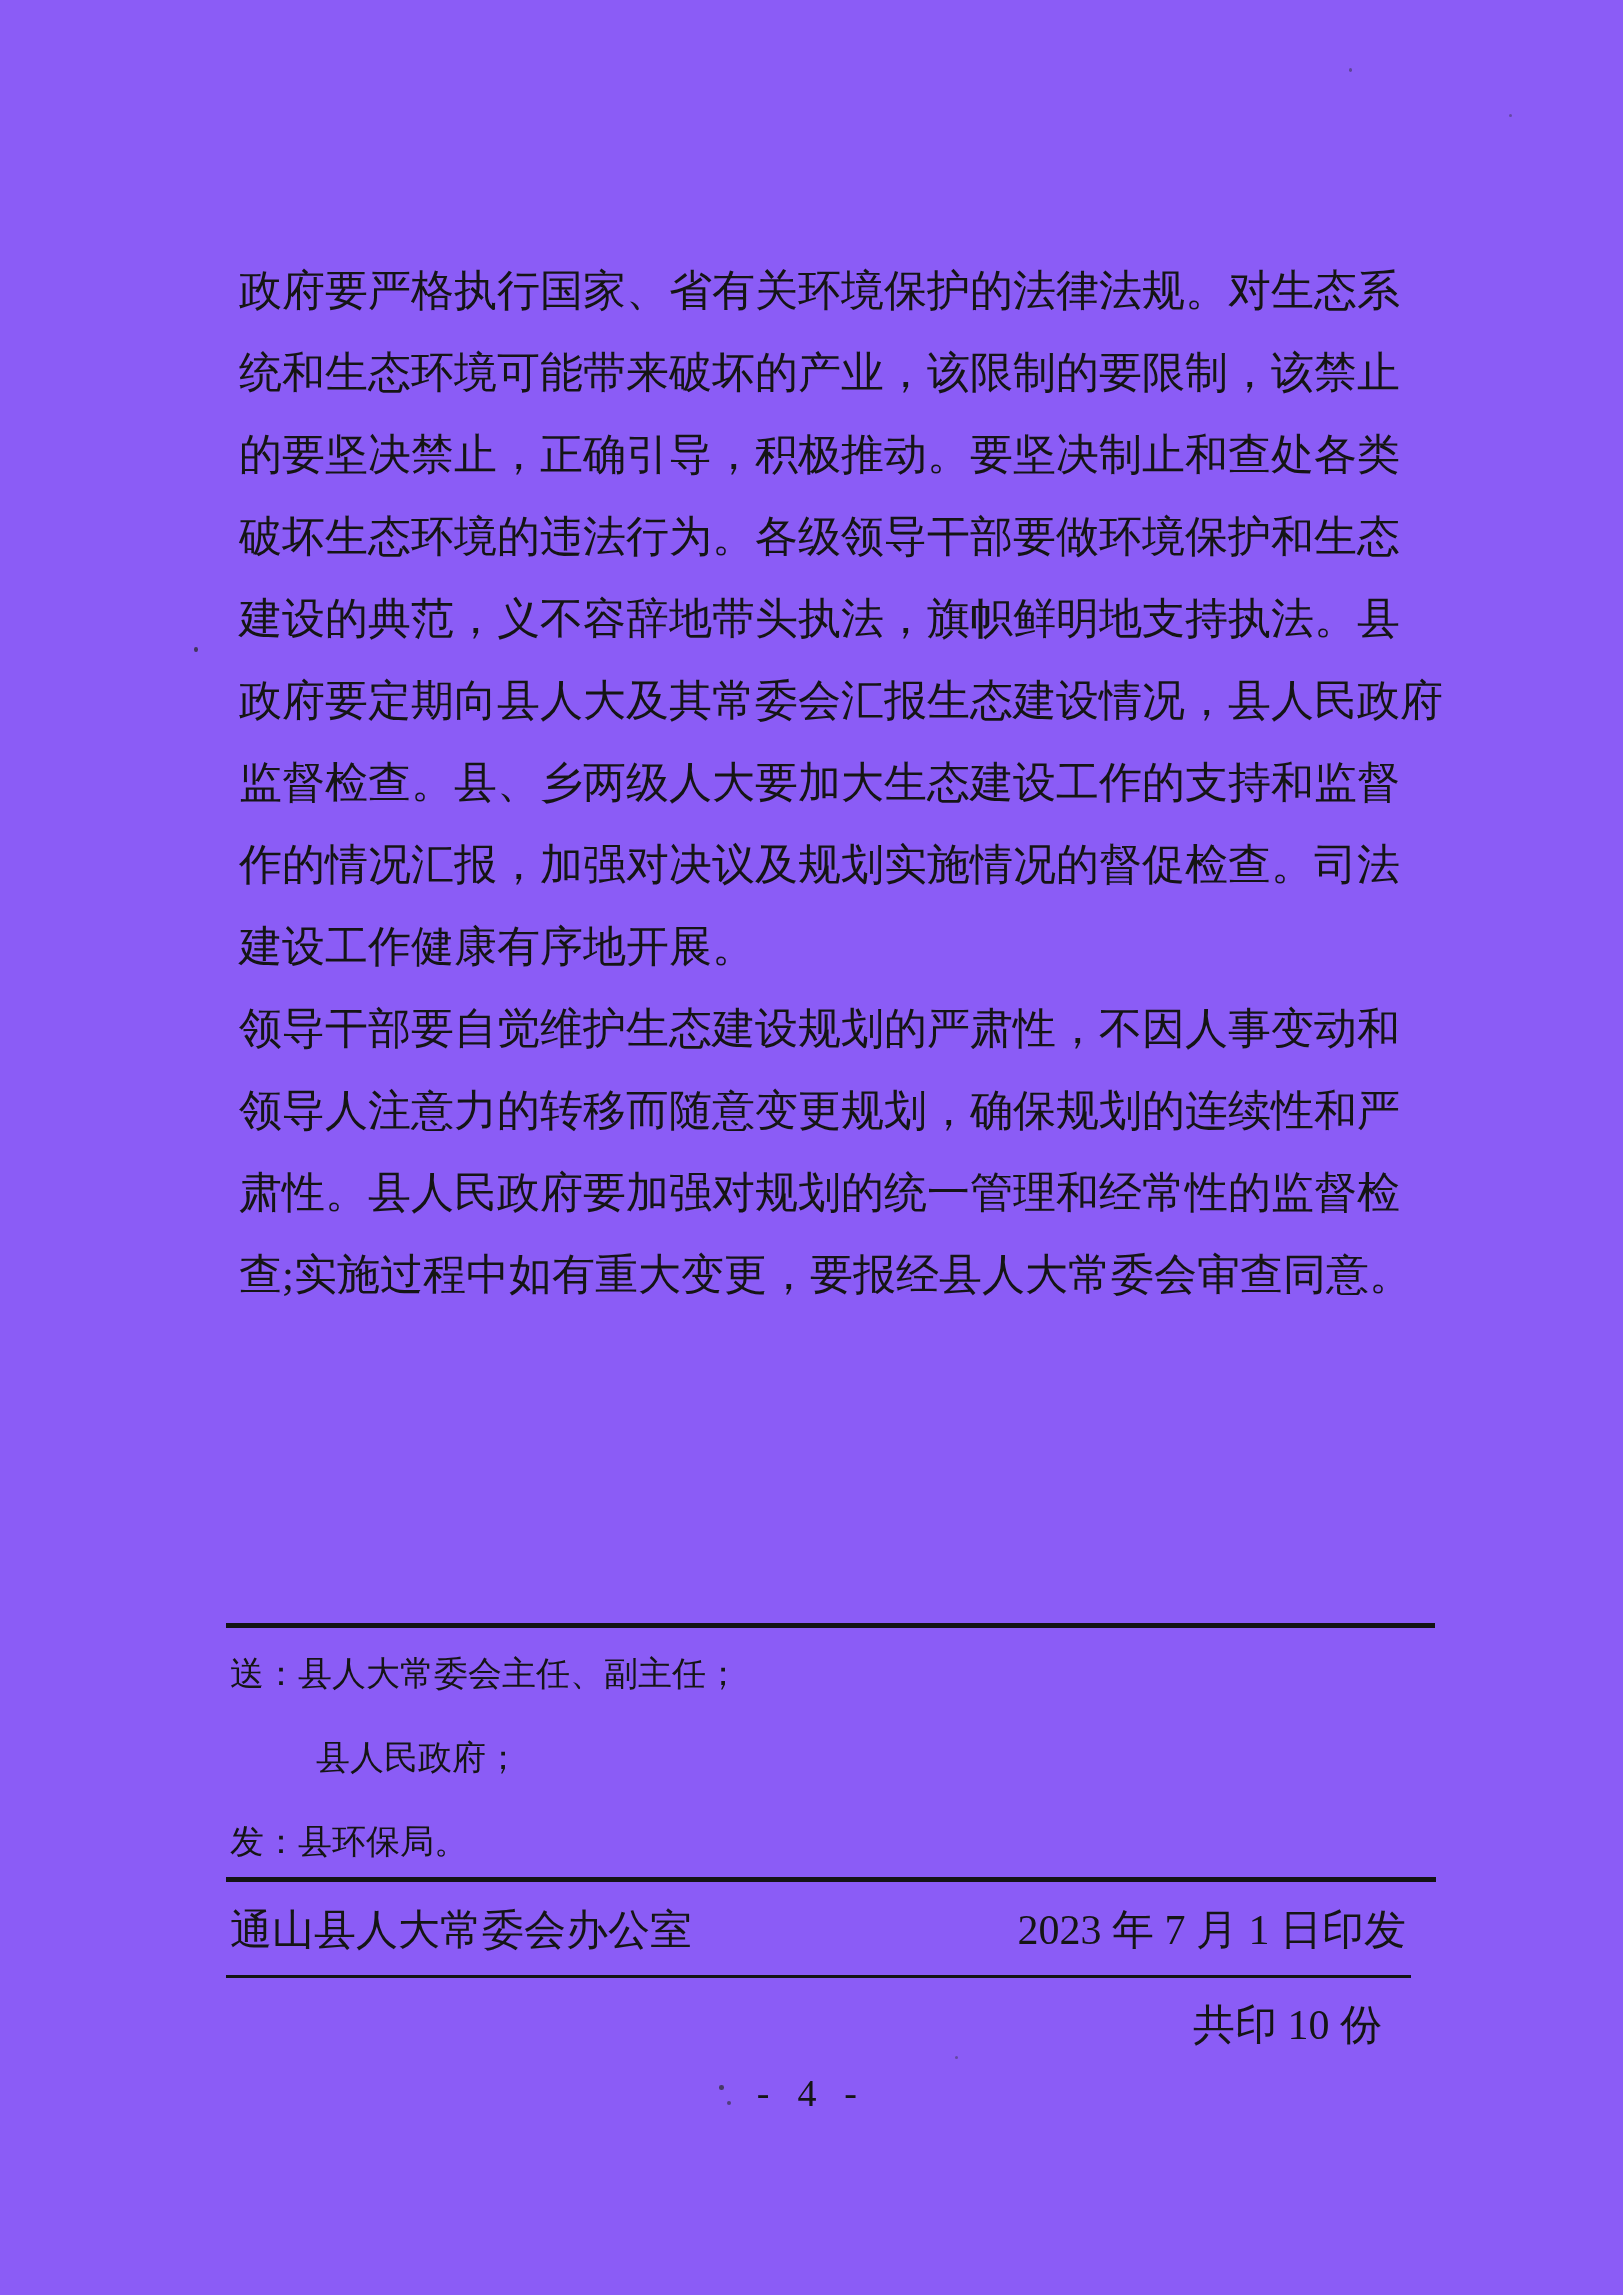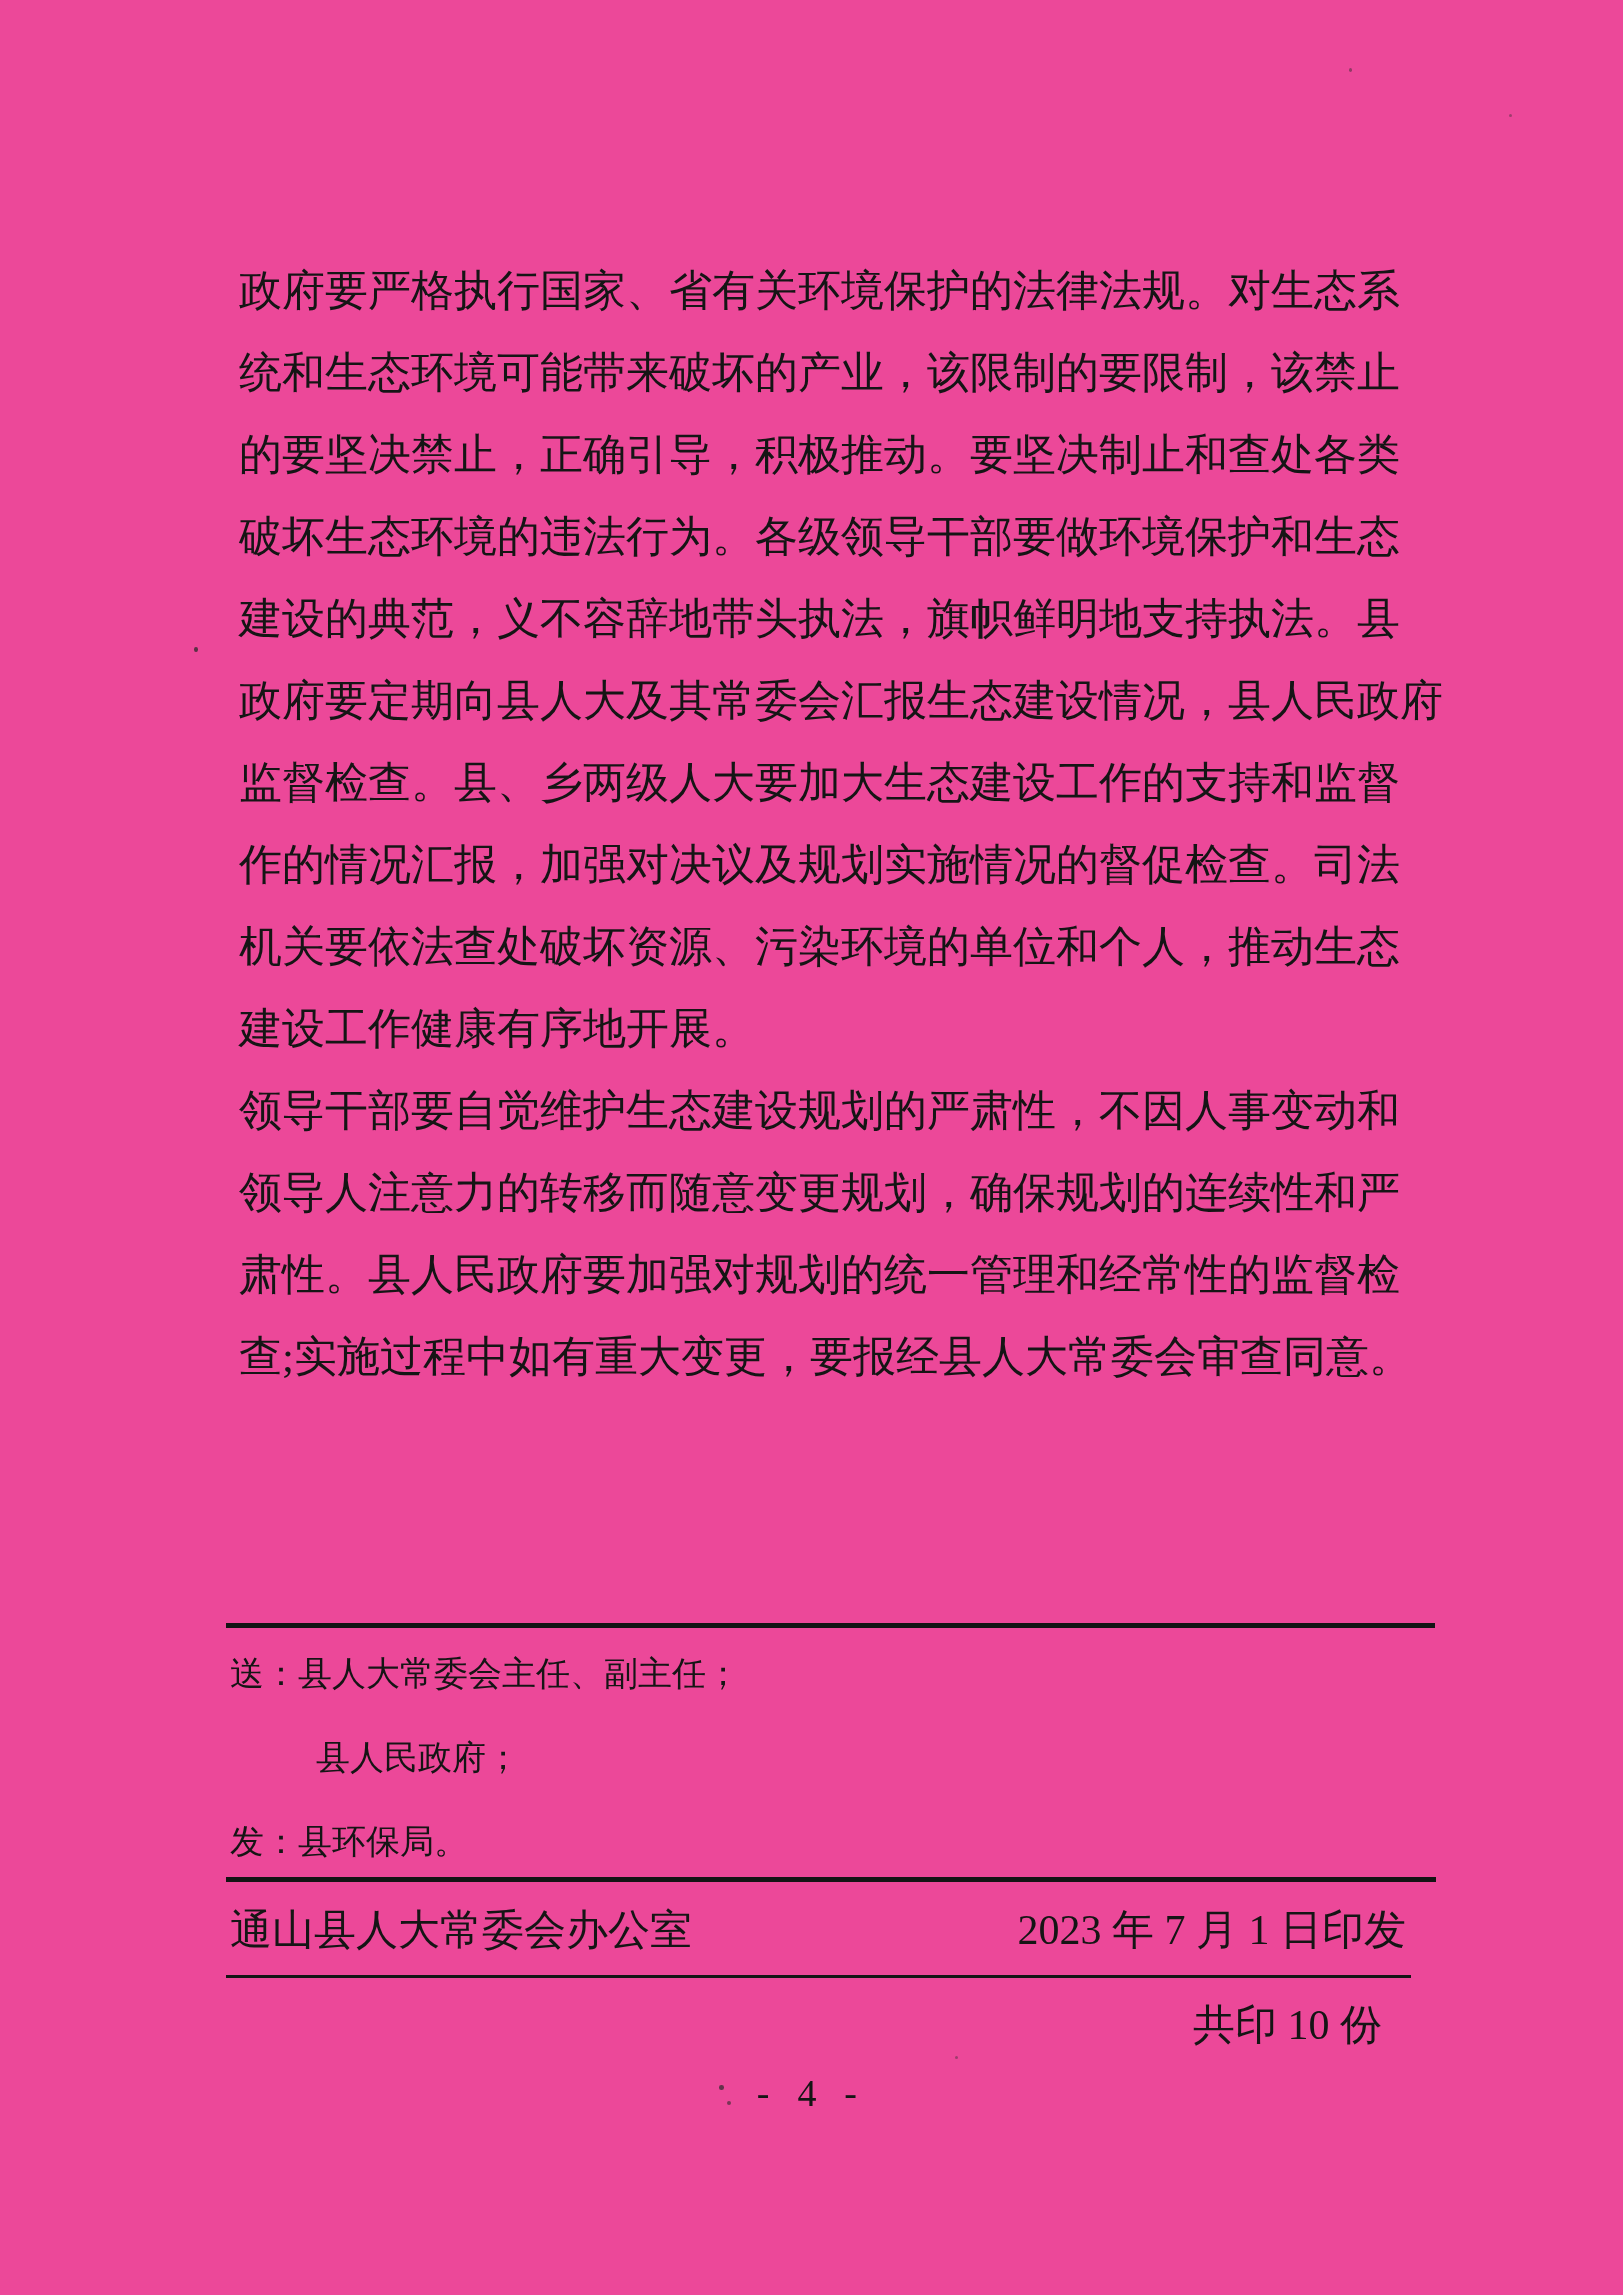--- a/index.html
+++ b/index.html
@@ -5,21 +5,21 @@
   html, body {
     margin: 0;
     padding: 0;
     background: #e8e8e8;
   }
   .page {
     position: relative;
     width: 1623px;
     height: 2295px;
     margin: 0 auto;
-    background: #ec4899;
+    background: #8b5cf6;
     font-family: "Liberation Serif", "DejaVu Serif", serif;
     color: #151515;
     overflow: hidden;
   }
   
   .body-text {
     position: absolute;
     left: 239px;
     top: 262px;
     width: 1177px;
@@ -112,21 +112,20 @@
 
   <div class="body-text">
       <div class="body-line">政府要严格执行国家、省有关环境保护的法律法规。对生态系</div>
       <div class="body-line">统和生态环境可能带来破坏的产业，该限制的要限制，该禁止</div>
       <div class="body-line">的要坚决禁止，正确引导，积极推动。要坚决制止和查处各类</div>
       <div class="body-line">破坏生态环境的违法行为。各级领导干部要做环境保护和生态</div>
       <div class="body-line">建设的典范，义不容辞地带头执法，旗帜鲜明地支持执法。县</div>
       <div class="body-line">政府要定期向县人大及其常委会汇报生态建设情况，县人民政府</div>
       <div class="body-line">监督检查。县、乡两级人大要加大生态建设工作的支持和监督</div>
       <div class="body-line">作的情况汇报，加强对决议及规划实施情况的督促检查。司法</div>
-      <div class="body-line">机关要依法查处破坏资源、污染环境的单位和个人，推动生态</div>
       <div class="body-line">建设工作健康有序地开展。</div>
       <div class="body-line">领导干部要自觉维护生态建设规划的严肃性，不因人事变动和</div>
       <div class="body-line">领导人注意力的转移而随意变更规划，确保规划的连续性和严</div>
       <div class="body-line">肃性。县人民政府要加强对规划的统一管理和经常性的监督检</div>
       <div class="body-line">查;实施过程中如有重大变更，要报经县人大常委会审查同意。</div>
     </div>
 
   <div class="rule rule-top"></div>
 
   <div class="distribution">

